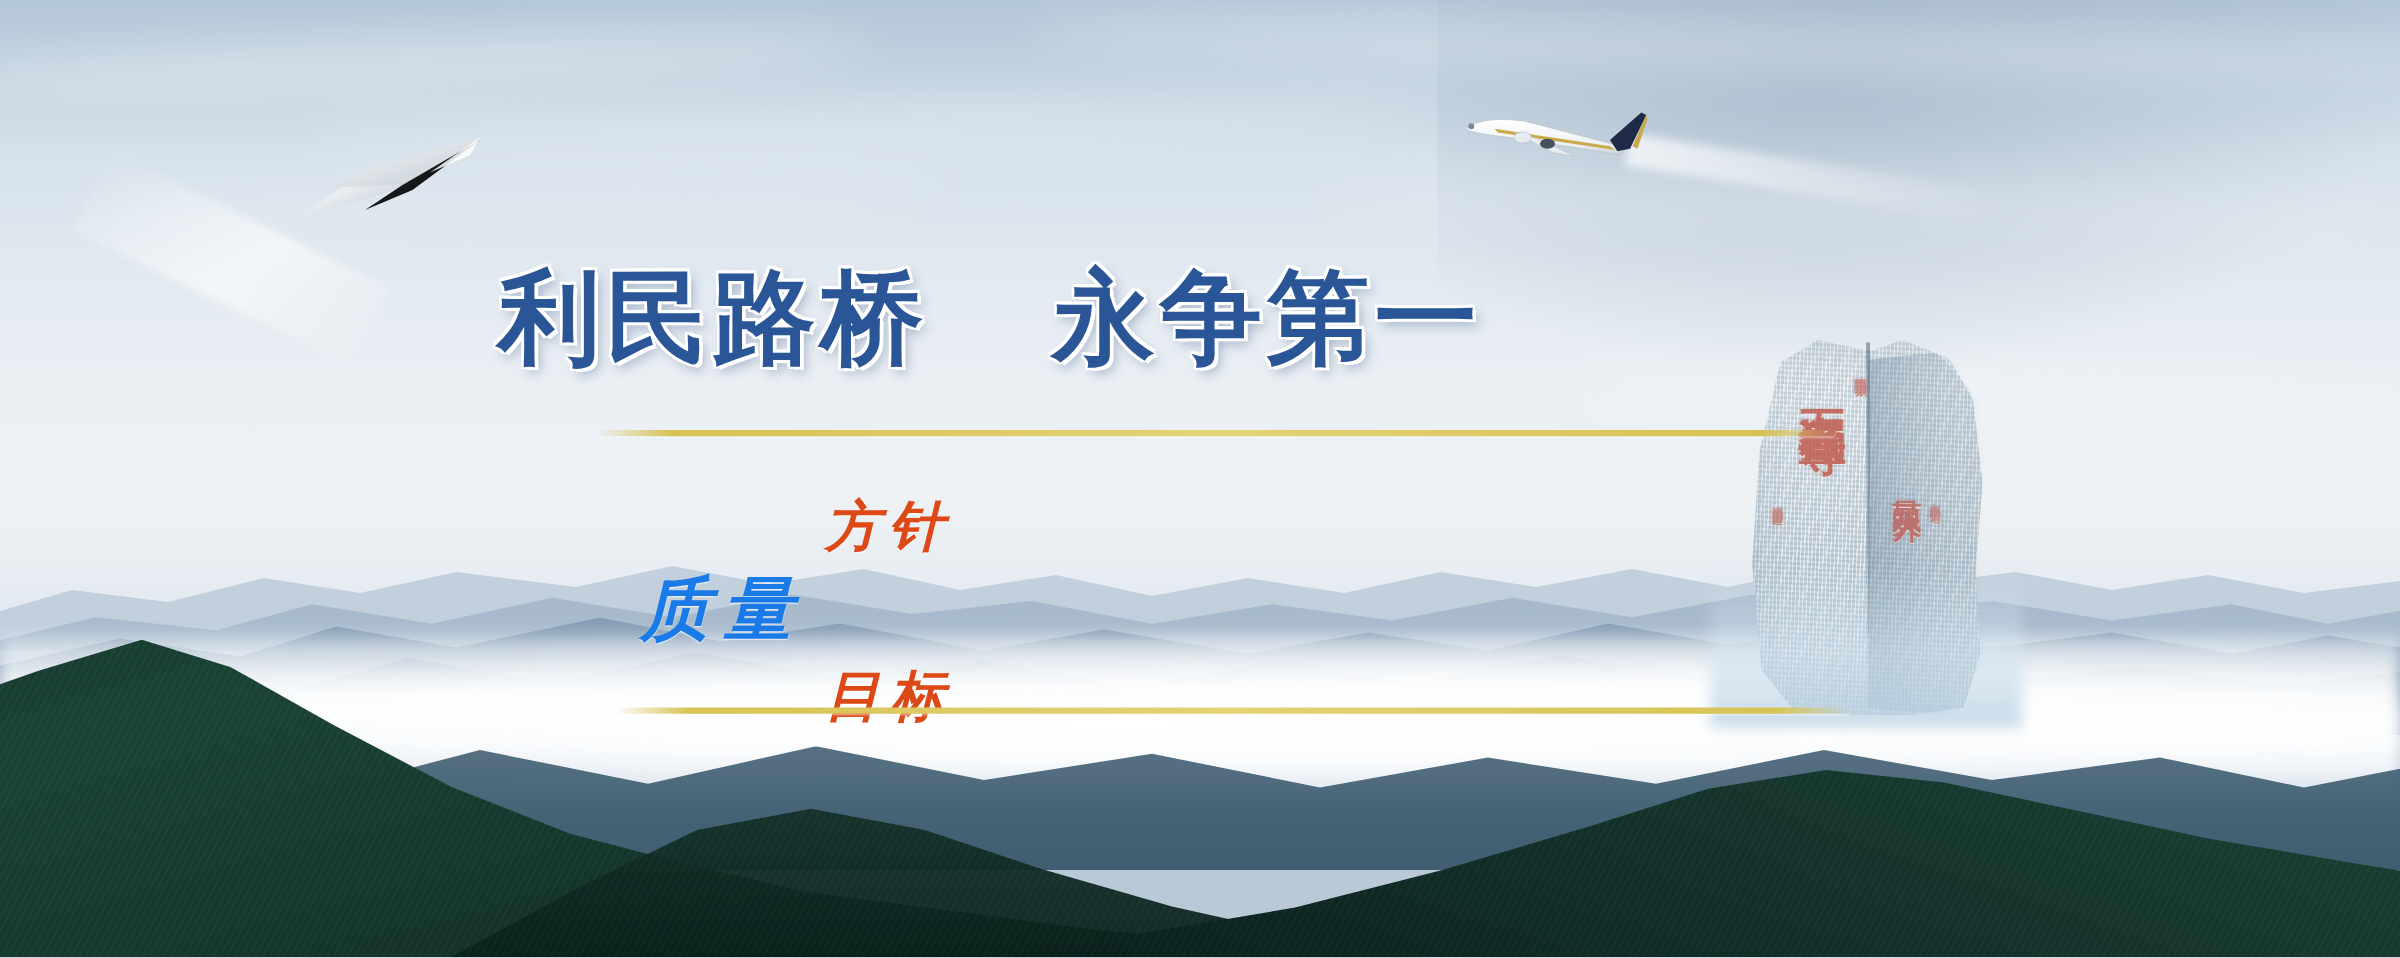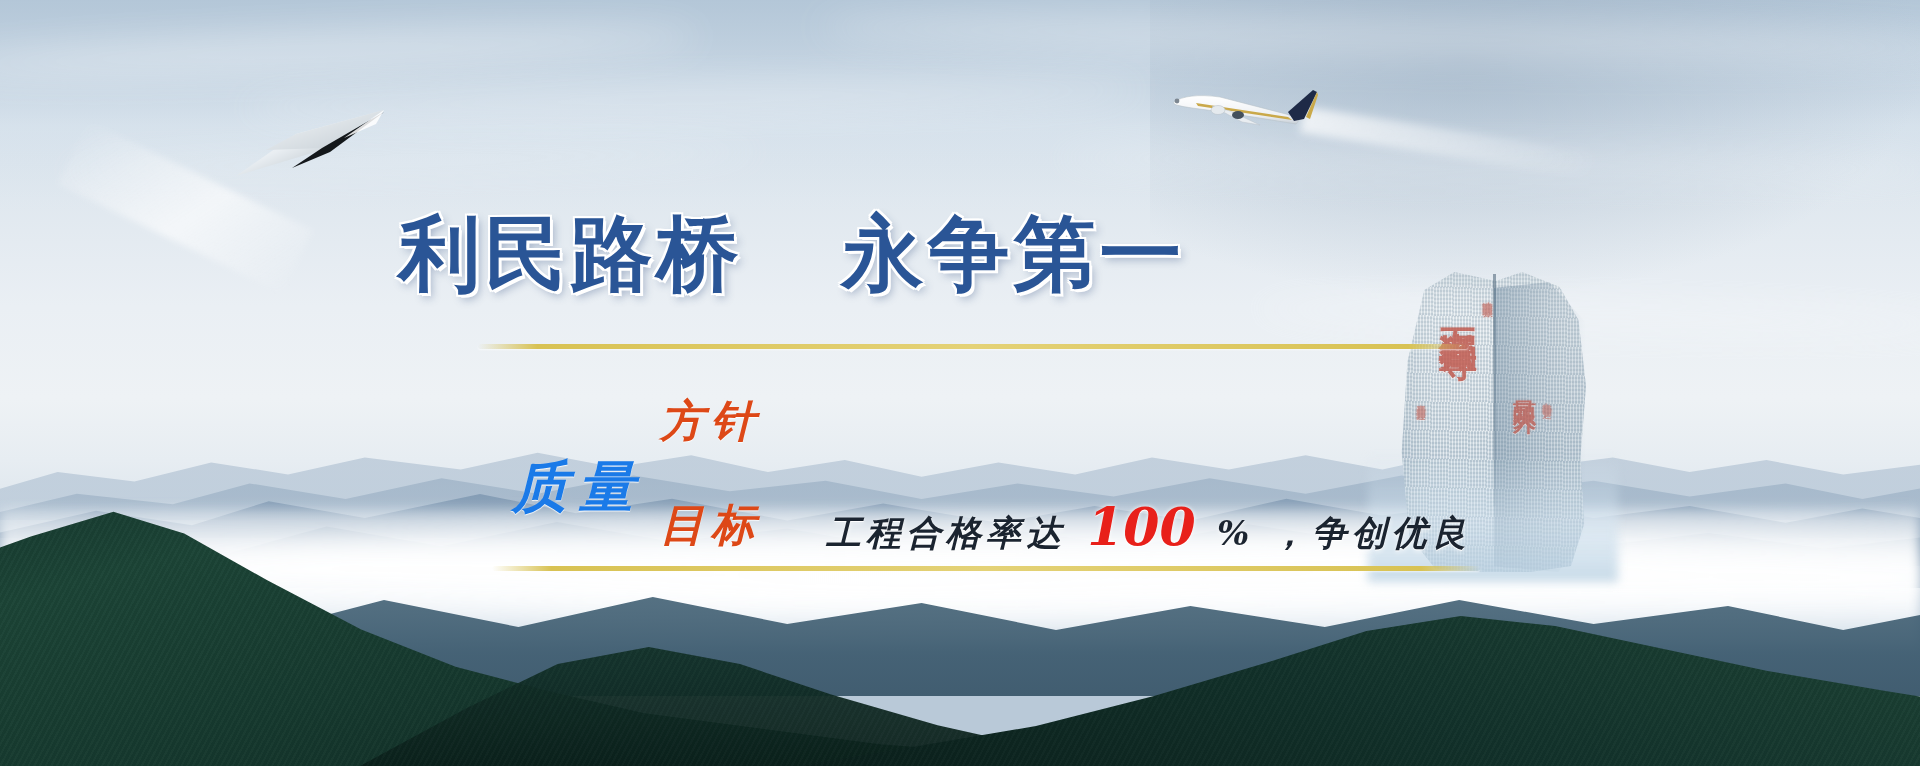--- a/index.html
+++ b/index.html
@@ -185,21 +185,21 @@
     text-shadow:0 1px 1px rgba(255,255,255,.9);
   }
 
   .label-pill {
     position:absolute;
     font-family:"DejaVu Serif", serif; font-size:44px; font-weight:bold;
     color:#dd4817; letter-spacing:7px; font-style:italic;
     text-shadow:0 1px 1px rgba(255,255,255,.85);
   }
   .label-policy { left:660px; top:392px; }
-  .label-goal   { left:660px; top:496px; }
+  .label-goal   { left:660px; top:528px; }
 
   .slogan {
     position:absolute;
     font-family:"DejaVu Serif", serif; font-size:35px; font-weight:bold;
     font-style:italic; letter-spacing:5px; color:#1b2430;
     text-shadow:0 1px 0 rgba(255,255,255,.95), 0 2px 5px rgba(255,255,255,.7);
     white-space:nowrap;
   }
   .slogan-1 { left:826px; top:388px; }
   .slogan-2 { left:826px; top:496px; }
@@ -308,22 +308,16 @@
       <span>永争第一</span>
     </div>
 
     <div class="divider divider-top"></div>
 
     <div class="label-quality">质量</div>
 
     <div class="label-pill label-policy">方针</div>
 
     <div class="label-pill label-goal">目标</div>
-    <div class="slogan slogan-2">
-      <span>工程合格率达</span>
-      <span class="pct">100</span>
-      <span class="pct-sign">%</span>
-      <span>，争创优良</span>
-    </div>
 
     <div class="divider divider-bottom"></div>
   </div>
 </div>
 
 </body></html>

